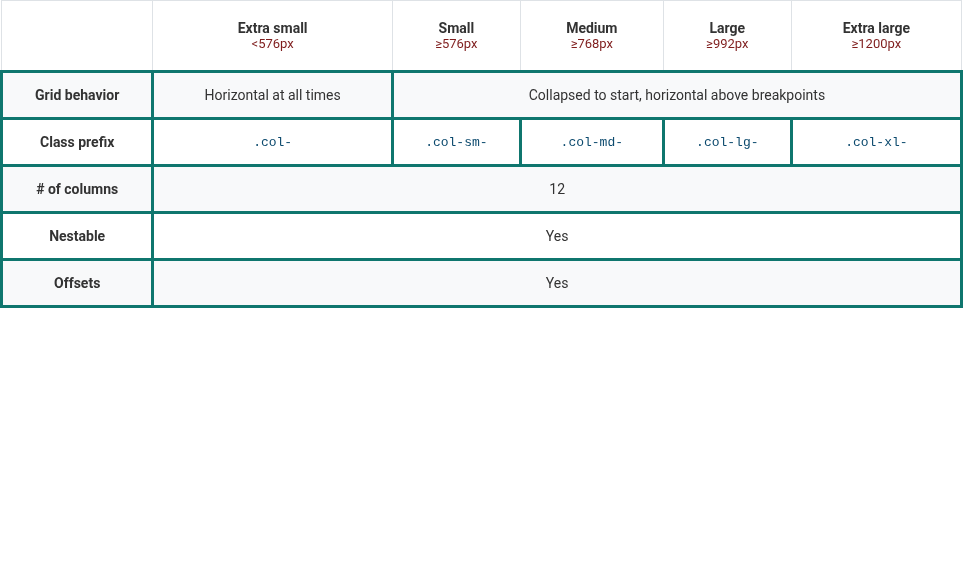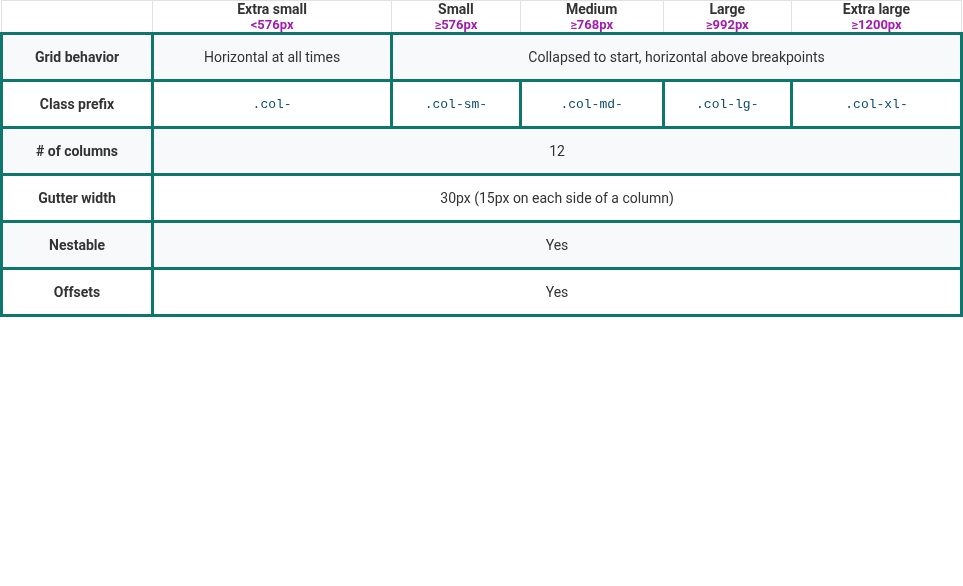--- a/index.html
+++ b/index.html
@@ -22,39 +22,39 @@
 
     table {
       width: 100%;
       border-collapse: collapse;
       border: 1px solid #dee2e6;
     }
 
     thead th {
       background: #fff;
       border: 1px solid #dee2e6;
-      padding: 0 16px;
+      padding: 19px 16px;
       text-align: center;
       vertical-align: bottom;
     }
 
     thead th:first-child {
       background: #fff;
     }
 
     thead th .col-label {
       font-weight: 700;
       font-size: 14px;
       display: block;
     }
 
     thead th .col-sublabel {
-      font-weight: 700;
+      font-weight: 400;
       font-size: 13px;
-      color: #a21caf;
+      color: #7f1d1d;
       display: block;
     }
 
     tbody tr {
       border: 1px solid #dee2e6;
     }
 
     tbody tr:nth-child(odd) {
       background: #f8f9fa;
     }
@@ -128,24 +128,20 @@
           <td class="code">.col-sm-</td>
           <td class="code">.col-md-</td>
           <td class="code">.col-lg-</td>
           <td class="code">.col-xl-</td>
         </tr>
         <tr>
           <td># of columns</td>
           <td colspan="5">12</td>
         </tr>
         <tr>
-          <td>Gutter width</td>
-          <td colspan="5">30px (15px on each side of a column)</td>
-        </tr>
-        <tr>
           <td>Nestable</td>
           <td colspan="5">Yes</td>
         </tr>
         <tr>
           <td>Offsets</td>
           <td colspan="5">Yes</td>
         </tr>
       </tbody>
   </table>
 </div>

